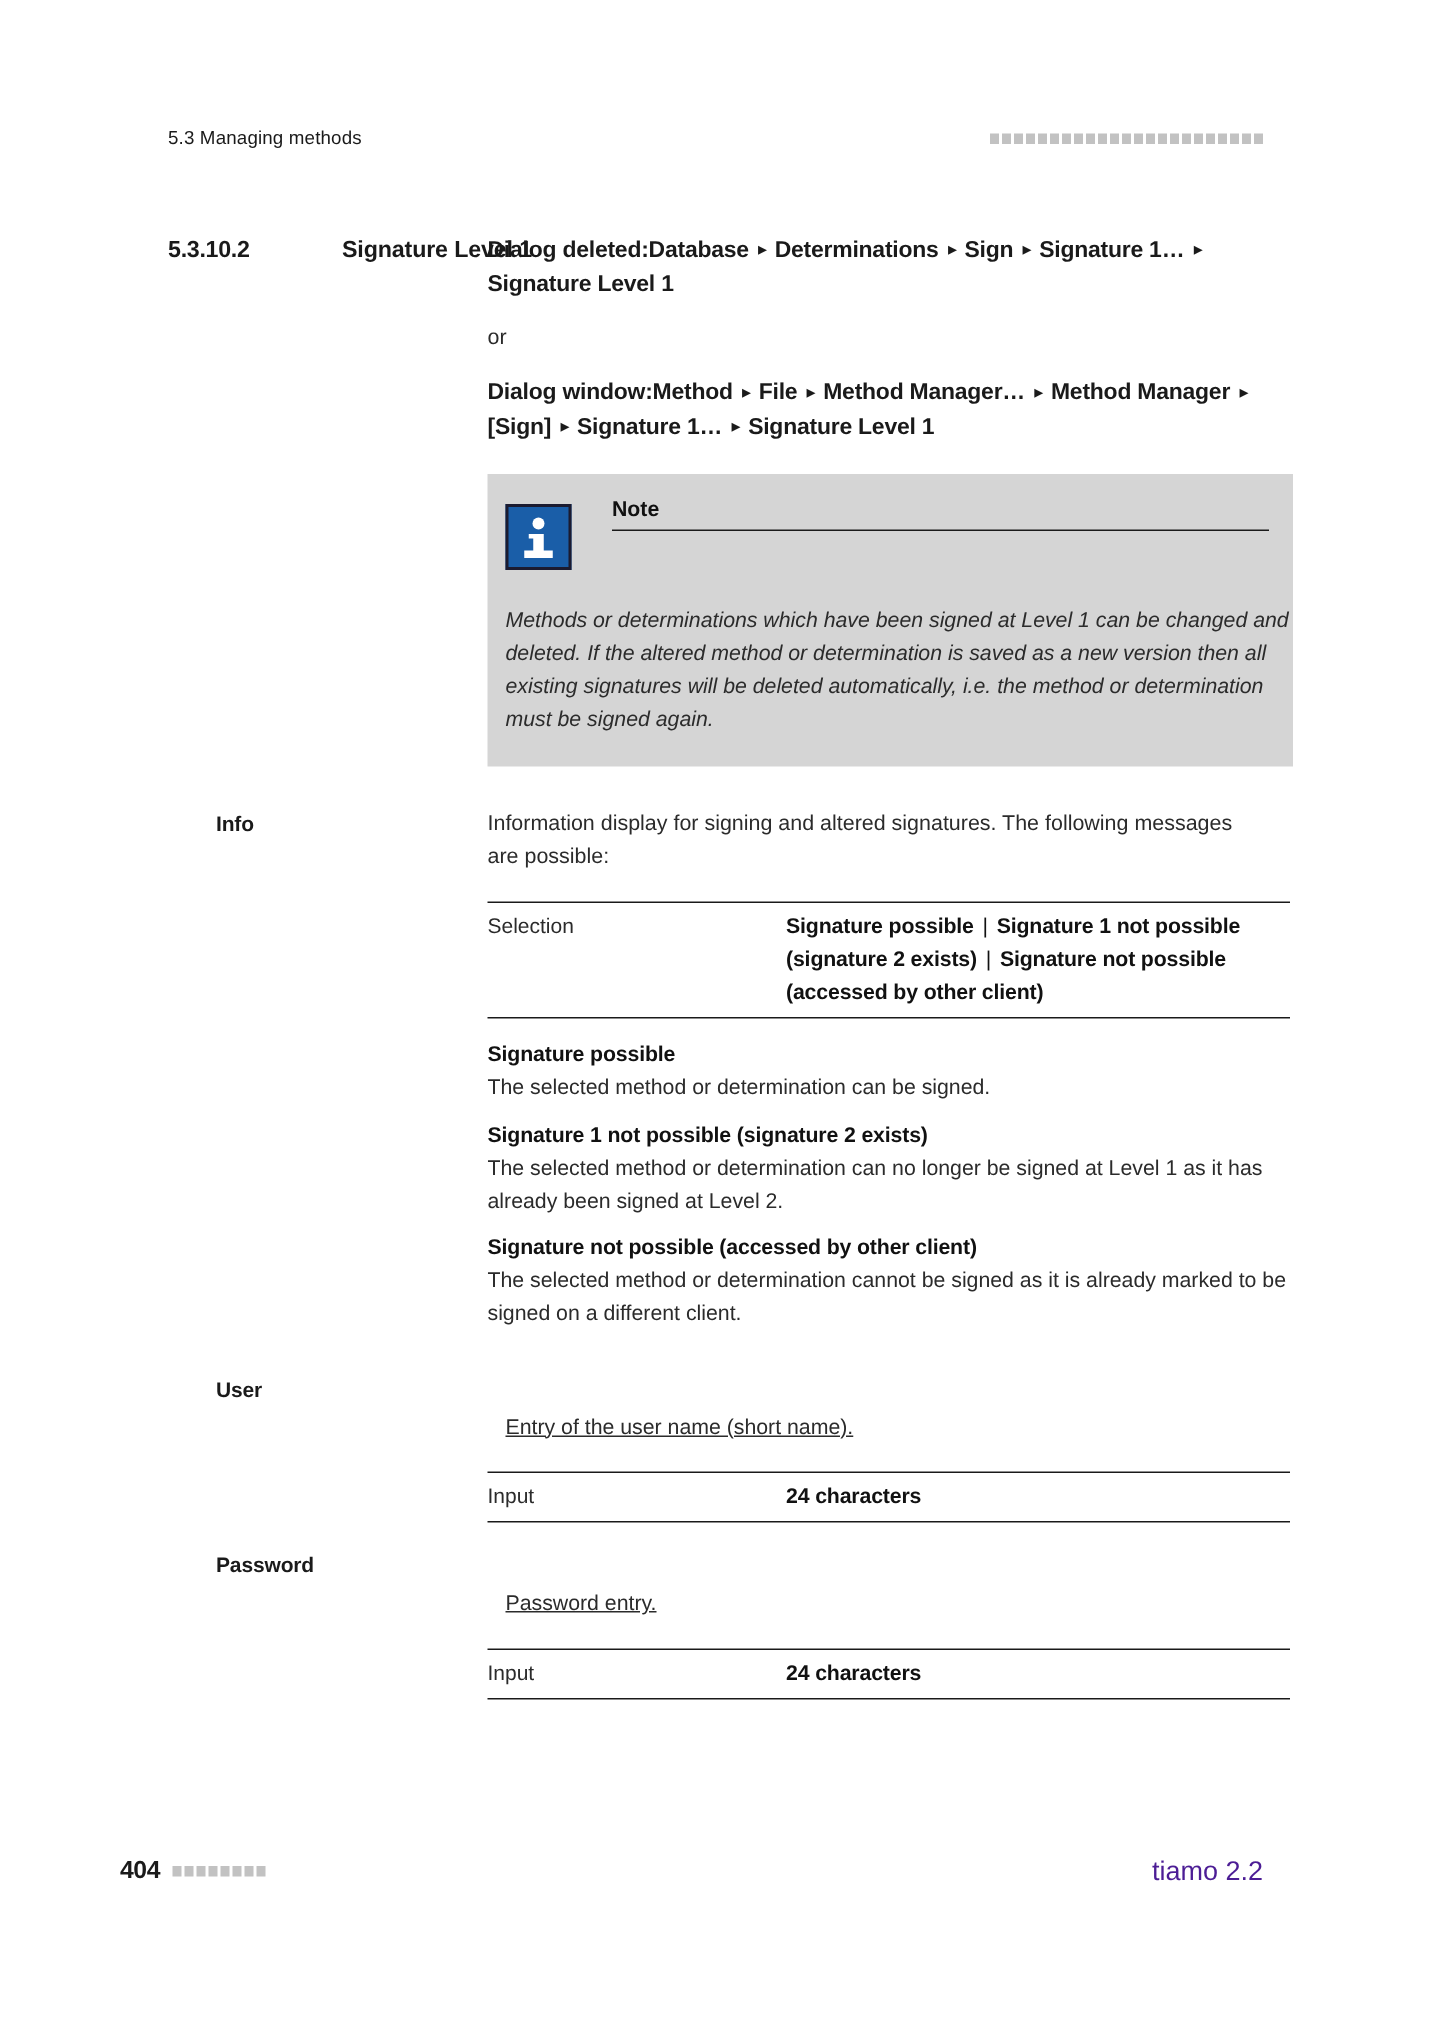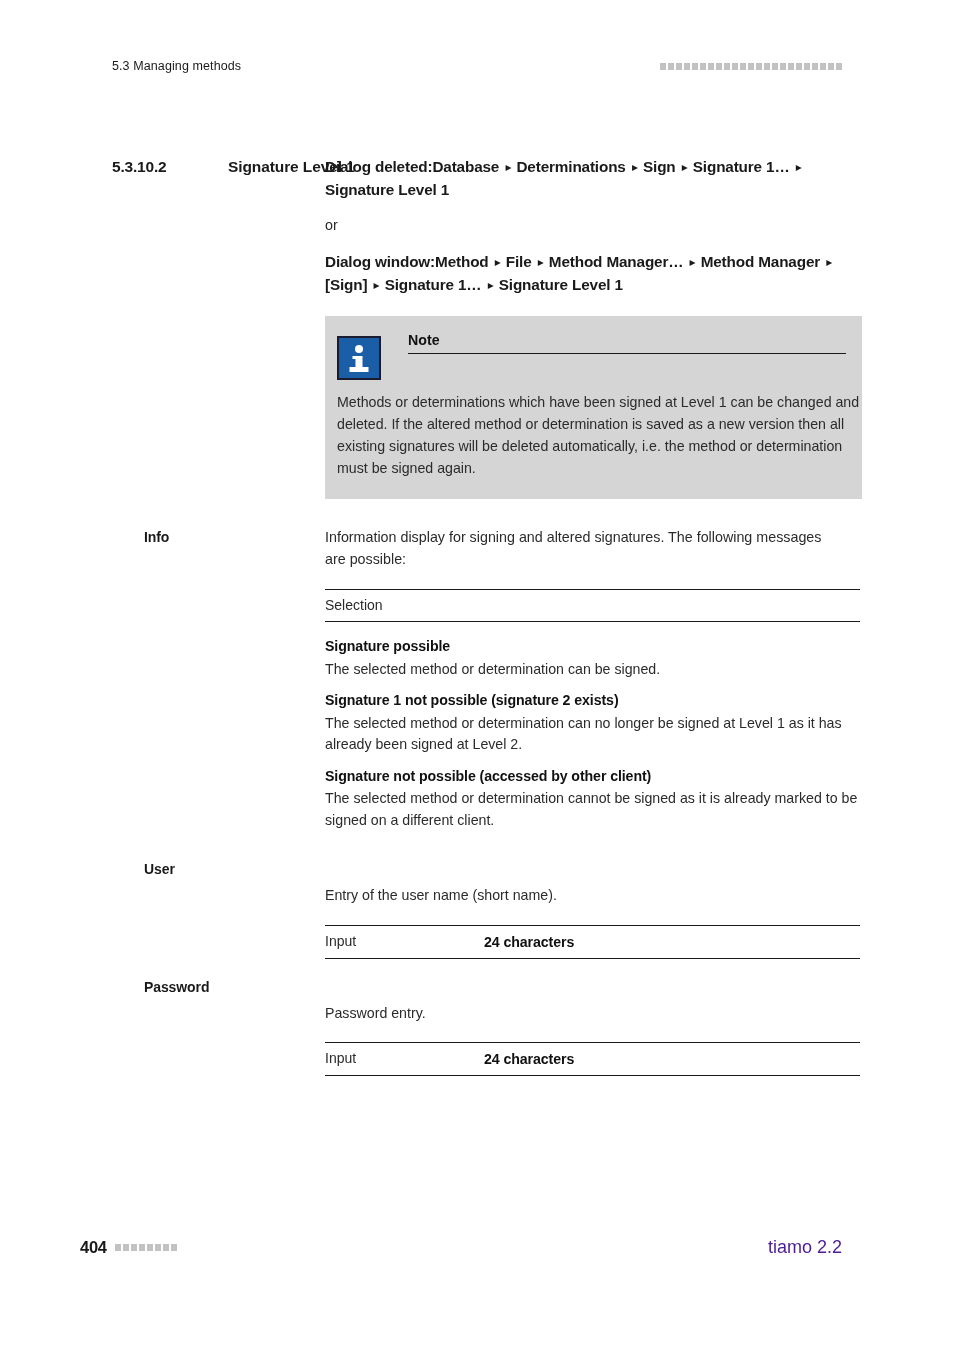--- a/index.html
+++ b/index.html
@@ -19,21 +19,21 @@
   .page {
     position: absolute;
     inset: 0;
   }
 
   
   .running-header {
     position: absolute;
     left: 112px;
     right: 112px;
-    top: 56px;
+    top: 82px;
     height: 20px;
     display: flex;
     align-items: center;
     justify-content: space-between;
     text-align: center;
   }
   .running-header-text {
     font-size: 12.5px;
     color: #1a1a1a;
     letter-spacing: 0.1px;
@@ -195,36 +195,38 @@
     font-weight: bold;
     color: #111;
     padding-bottom: 5px;
     border-bottom: 1.4px solid #1a1a1a;
     margin-bottom: 0;
   }
   .note-text {
     font-size: 14.2px;
     line-height: 1.53;
     color: #2b2b2b;
-    margin: 38px 0 0 0;
+    margin: 50px 0 0 0;
     margin-left: -71px;
     width: 525px;
+    font-style: italic;
   }
 
   
   .spec-table {
     margin-top: 18px;
     border-top: 1.5px solid #1a1a1a;
     border-bottom: 1.5px solid #1a1a1a;
     width: 535px;
   }
   .spec-row {
     display: flex;
     align-items: flex-start;
     padding: 5px 0 5px 0;
+    gap: 40px;
   }
   .spec-key {
     width: 159px;
     flex: 0 0 159px;
     font-size: 14px;
     color: #2b2b2b;
     line-height: 1.55;
   }
   .spec-val {
     flex: 1 1 auto;
@@ -258,21 +260,22 @@
     font-size: 14.2px;
     line-height: 1.52;
     color: #2b2b2b;
     margin-top: 1px;
   }
 
   .subpara {
     font-size: 14.2px;
     line-height: 1.52;
     color: #2b2b2b;
-    margin: 0;
+    margin: 12px;
+    text-decoration: underline;
   }
 
   
   .footer {
     position: absolute;
     left: 80px;
     right: 112px;
     bottom: 92px;
     display: flex;
     align-items: center;
@@ -365,20 +368,21 @@
 
     <div class="row" style="margin-top:28px">
       <div class="label-col">Info</div>
       <div class="content-col">
 
         <p class="para">Information display for signing and altered signatures. The following messages are possible:</p>
 
         <div class="spec-table">
           <div class="spec-row">
             <div class="spec-key">Selection</div>
+            <div class="spec-val" id="selection-values"><span>Signature possible</span><span class="pipe"> | </span><span>Signature 1 not possible (signature 2 exists)</span><span class="pipe"> | </span><span>Signature not possible (accessed by other client)</span></div>
           </div>
         </div>
 
         <div class="def-list" id="definition-list">
             <div class="def-item">
               <div class="def-term">Signature possible</div>
               <div class="def-desc">The selected method or determination can be signed.</div>
             </div>
             <div class="def-item">
               <div class="def-term">Signature 1 not possible (signature 2 exists)</div>

